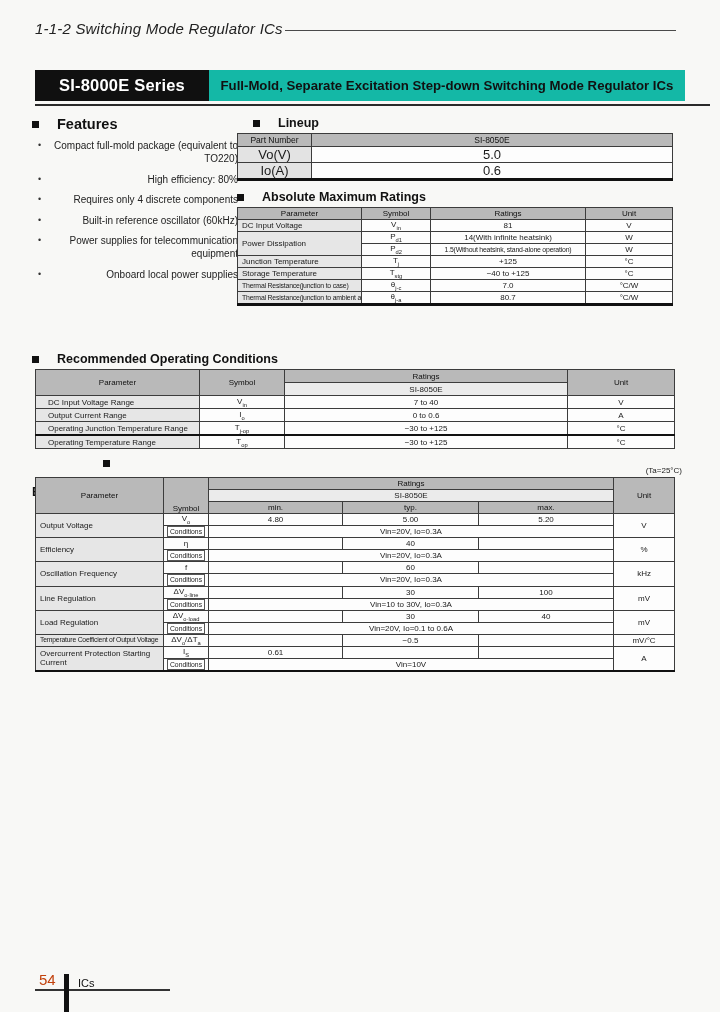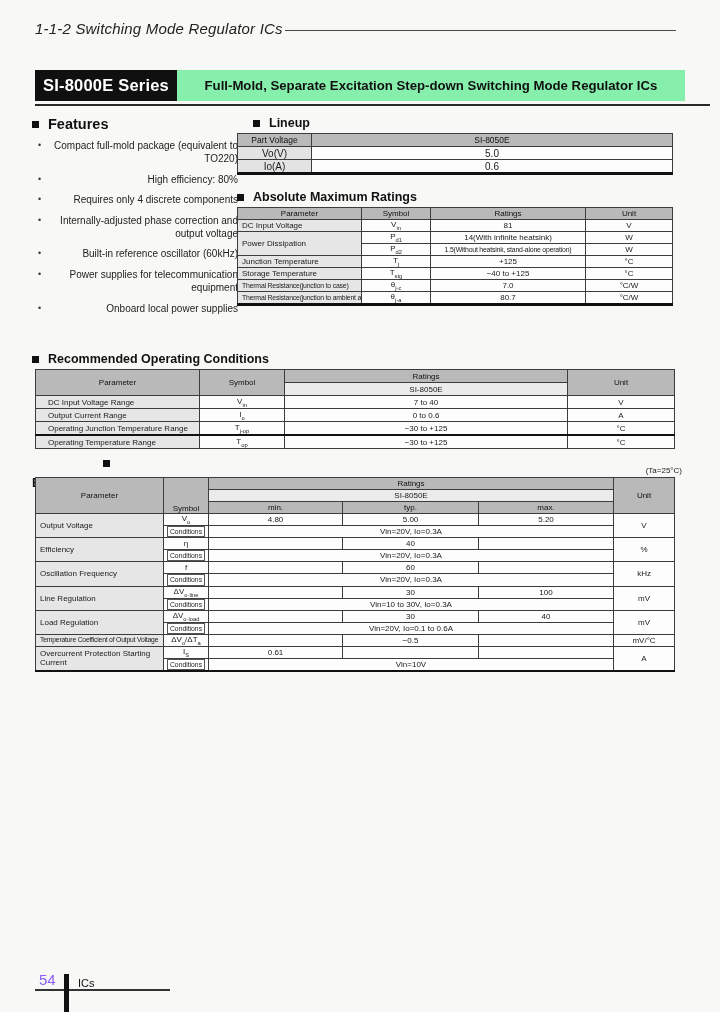--- a/index.html
+++ b/index.html
@@ -6,26 +6,26 @@
   body{width:720px;height:1012px;background:#f8f8f6;font-family:"Liberation Sans","DejaVu Sans",sans-serif;color:#1a1a1a;}
   .page{position:relative;width:720px;height:1012px;overflow:hidden;}
 
   
   .chapterline{position:absolute;left:35px;top:20px;right:44px;display:flex;align-items:center;}
   .chapter{font-style:italic;font-size:15px;color:#222;white-space:nowrap;letter-spacing:0.2px;}
   .chapter-rule{flex:1;height:0;border-top:1.5px solid #4a4a4a;margin-left:2px;margin-top:3px;}
 
   
   .titlebar{position:absolute;left:35px;top:70px;width:650px;height:31px;display:flex;}
-  .title-black{background:#101010;color:#fff;font-weight:bold;font-size:16.5px;display:flex;align-items:center;padding:0 8px;white-space:nowrap;letter-spacing:0.2px;}
-  .title-gray{background:#86efac;flex:1;display:flex;align-items:center;justify-content:center;font-weight:bold;font-size:13.2px;color:#111;white-space:nowrap;}
+  .title-black{background:#101010;color:#fff;font-weight:bold;font-size:16.5px;display:flex;align-items:center;padding:0 24px;white-space:nowrap;letter-spacing:0.2px;}
+  .title-gray{background:#14b8a6;flex:1;display:flex;align-items:center;justify-content:center;font-weight:bold;font-size:13.2px;color:#111;white-space:nowrap;}
   .title-underline{position:absolute;left:35px;top:104px;width:675px;height:1.5px;background:#2a2a2a;}
 
   
-  .sec-head{display:flex;align-items:center;gap:9px;font-weight:bold;color:#111;}
+  .sec-head{display:flex;align-items:center;gap:18px;font-weight:bold;color:#111;}
   .sec-head .sq{width:7px;height:7px;background:#111;flex:0 0 auto;}
   .sec-head.big{font-size:14.5px;}
   .sec-head.small{font-size:12.5px;}
 
   
   .left-col{position:absolute;left:32px;top:116px;width:206px;}
   ul.bullets{list-style:none;margin:7px 0 0 0;padding:0 0 0 6px;text-align:right;}
   ul.bullets li{position:relative;padding-left:11px;font-size:10px;line-height:1.34;margin-bottom:7px;color:#222;}
   ul.bullets li::before{content:"•";position:absolute;left:0;top:0;font-size:9px;color:#333;}
   .apps-head{margin-top:17px;}
@@ -40,21 +40,21 @@
   
   table{border-collapse:collapse;table-layout:fixed;}
   td{border:1px solid #3c3c3c;text-align:center;vertical-align:middle;padding:0 2px;overflow:hidden;white-space:nowrap;}
   .hdr{background:#b9b9b9;font-size:8px;color:#111;}
   .subhdr{background:#ebebeb;font-size:8px;}
   .pcell{background:#e6e6e6;text-align:left;padding-left:4px;font-size:8px;}
   .vcell{background:#fdfdfd;font-size:8px;}
   sub{font-size:0.72em;}
 
   .lineup-table{position:absolute;left:237px;top:133px;width:435px;border-bottom:3px solid #111;}
-  .lineup-table td{height:12px;font-size:10px;}
+  .lineup-table td{height:12px;font-size:13px;}
   .lineup-table .lbl{background:#e3e3e3;}
   .lineup-table .hdr{font-size:8.5px;}
 
   .absmax-table{position:absolute;left:237px;top:207px;width:435px;border-bottom:3px solid #111;}
   .absmax-table td{height:11px;font-size:8px;}
   .absmax-table .tight{font-size:6.9px;letter-spacing:-0.2px;}
 
   .roc-table{position:absolute;left:35px;top:369px;width:639px;border-bottom:1.5px solid #111;}
   .roc-table td{height:12px;font-size:8px;}
   .roc-table .pcell{padding-left:12px;}
@@ -63,21 +63,21 @@
   .elec-table{position:absolute;left:35px;top:477px;width:639px;border-bottom:2px solid #111;}
   .elec-table td{height:11px;font-size:8px;}
   .elec-table .pcell{white-space:normal;line-height:1.15;}
   .elec-table .tight{font-size:6.8px;letter-spacing:-0.2px;white-space:nowrap;}
   .elec-table tr.gsep td{border-top:1.5px solid #111;}
   .condlbl span{display:inline-block;border:1px solid #555;font-size:6.8px;padding:0 2px;background:#fff;line-height:1.35;}
   .condtext{font-size:7.5px;background:#fdfdfd;}
 
   
   .footer-line{position:absolute;left:35px;top:989px;width:135px;height:1.5px;background:#333;}
-  .footer-pageno{position:absolute;left:39px;top:971px;font-size:15px;color:#8b5cf6;}
+  .footer-pageno{position:absolute;left:39px;top:971px;font-size:15px;color:#c2410c;}
   .footer-bar{position:absolute;left:64px;top:974px;width:5px;height:38px;background:#111;}
   .footer-label{position:absolute;left:78px;top:977px;font-size:11px;color:#111;}
 </style>
 </head>
 <body>
 
 <div class="page">
 
   <div class="chapterline">
     <span class="chapter">1-1-2  Switching Mode Regulator ICs</span>
@@ -92,41 +92,40 @@
 
   <div class="left-col">
     <div class="sec-head big">
       <span class="sq"></span>
       <span>Features</span>
     </div>
     <ul class="bullets">
       <li>Compact full-mold package (equivalent to TO220)</li>
       <li>High efficiency: 80%</li>
       <li>Requires only 4 discrete components</li>
-      <li>Internally-adjusted phase correction and output voltage</li>
       <li>Built-in reference oscillator (60kHz)</li>
     </ul>
     <ul class="bullets">
       <li>Power supplies for telecommunication equipment</li>
       <li>Onboard local power supplies</li>
     </ul>
   </div>
 
   <div class="sec-head small right-col-lineup-head">
     <span class="sq"></span>
     <span>Lineup</span>
   </div>
   <table class="lineup-table">
     <colgroup>
         <col style="width:74px">
         <col style="width:361px">
       </colgroup>
     <tbody>
         <tr>
-      <td class="hdr">Part Voltage</td>
+      <td class="hdr">Part Number</td>
       <td class="hdr">SI-8050E</td>
     </tr>
     <tr>
       <td class="lbl">Vo(V)</td>
       <td class="vcell">5.0</td>
     </tr>
     <tr>
       <td class="lbl">Io(A)</td>
       <td class="vcell">0.6</td>
     </tr>

